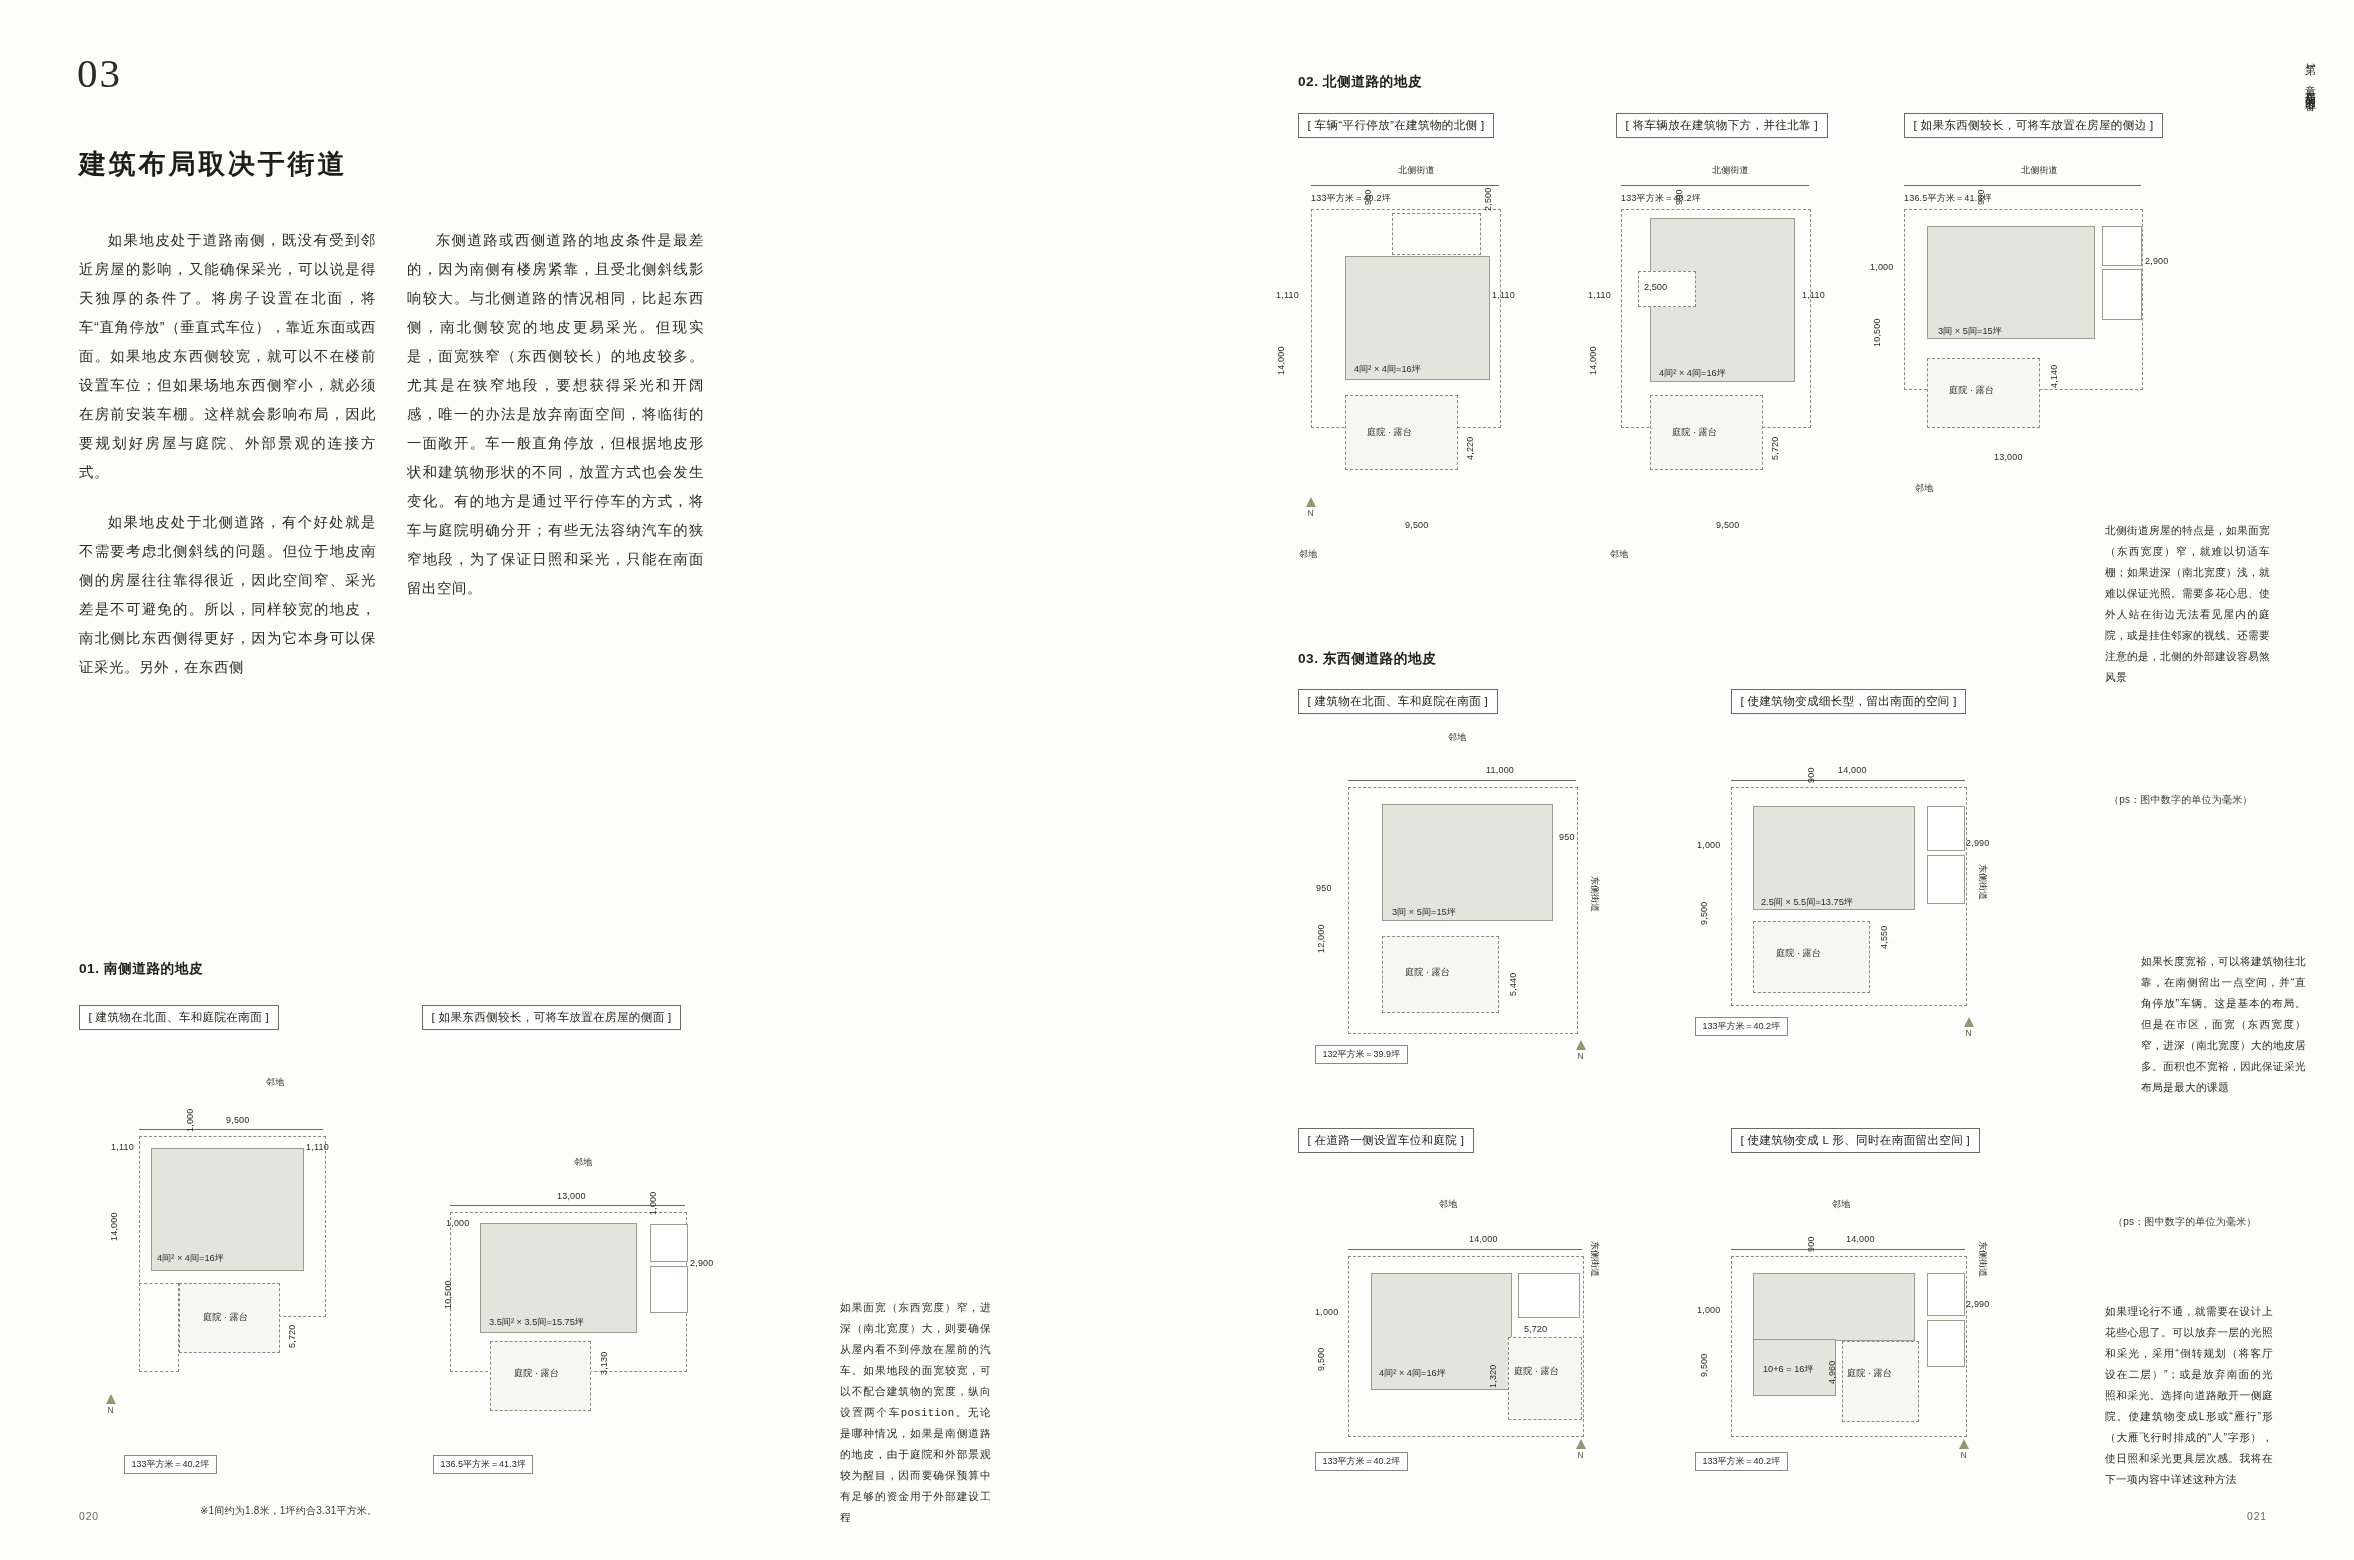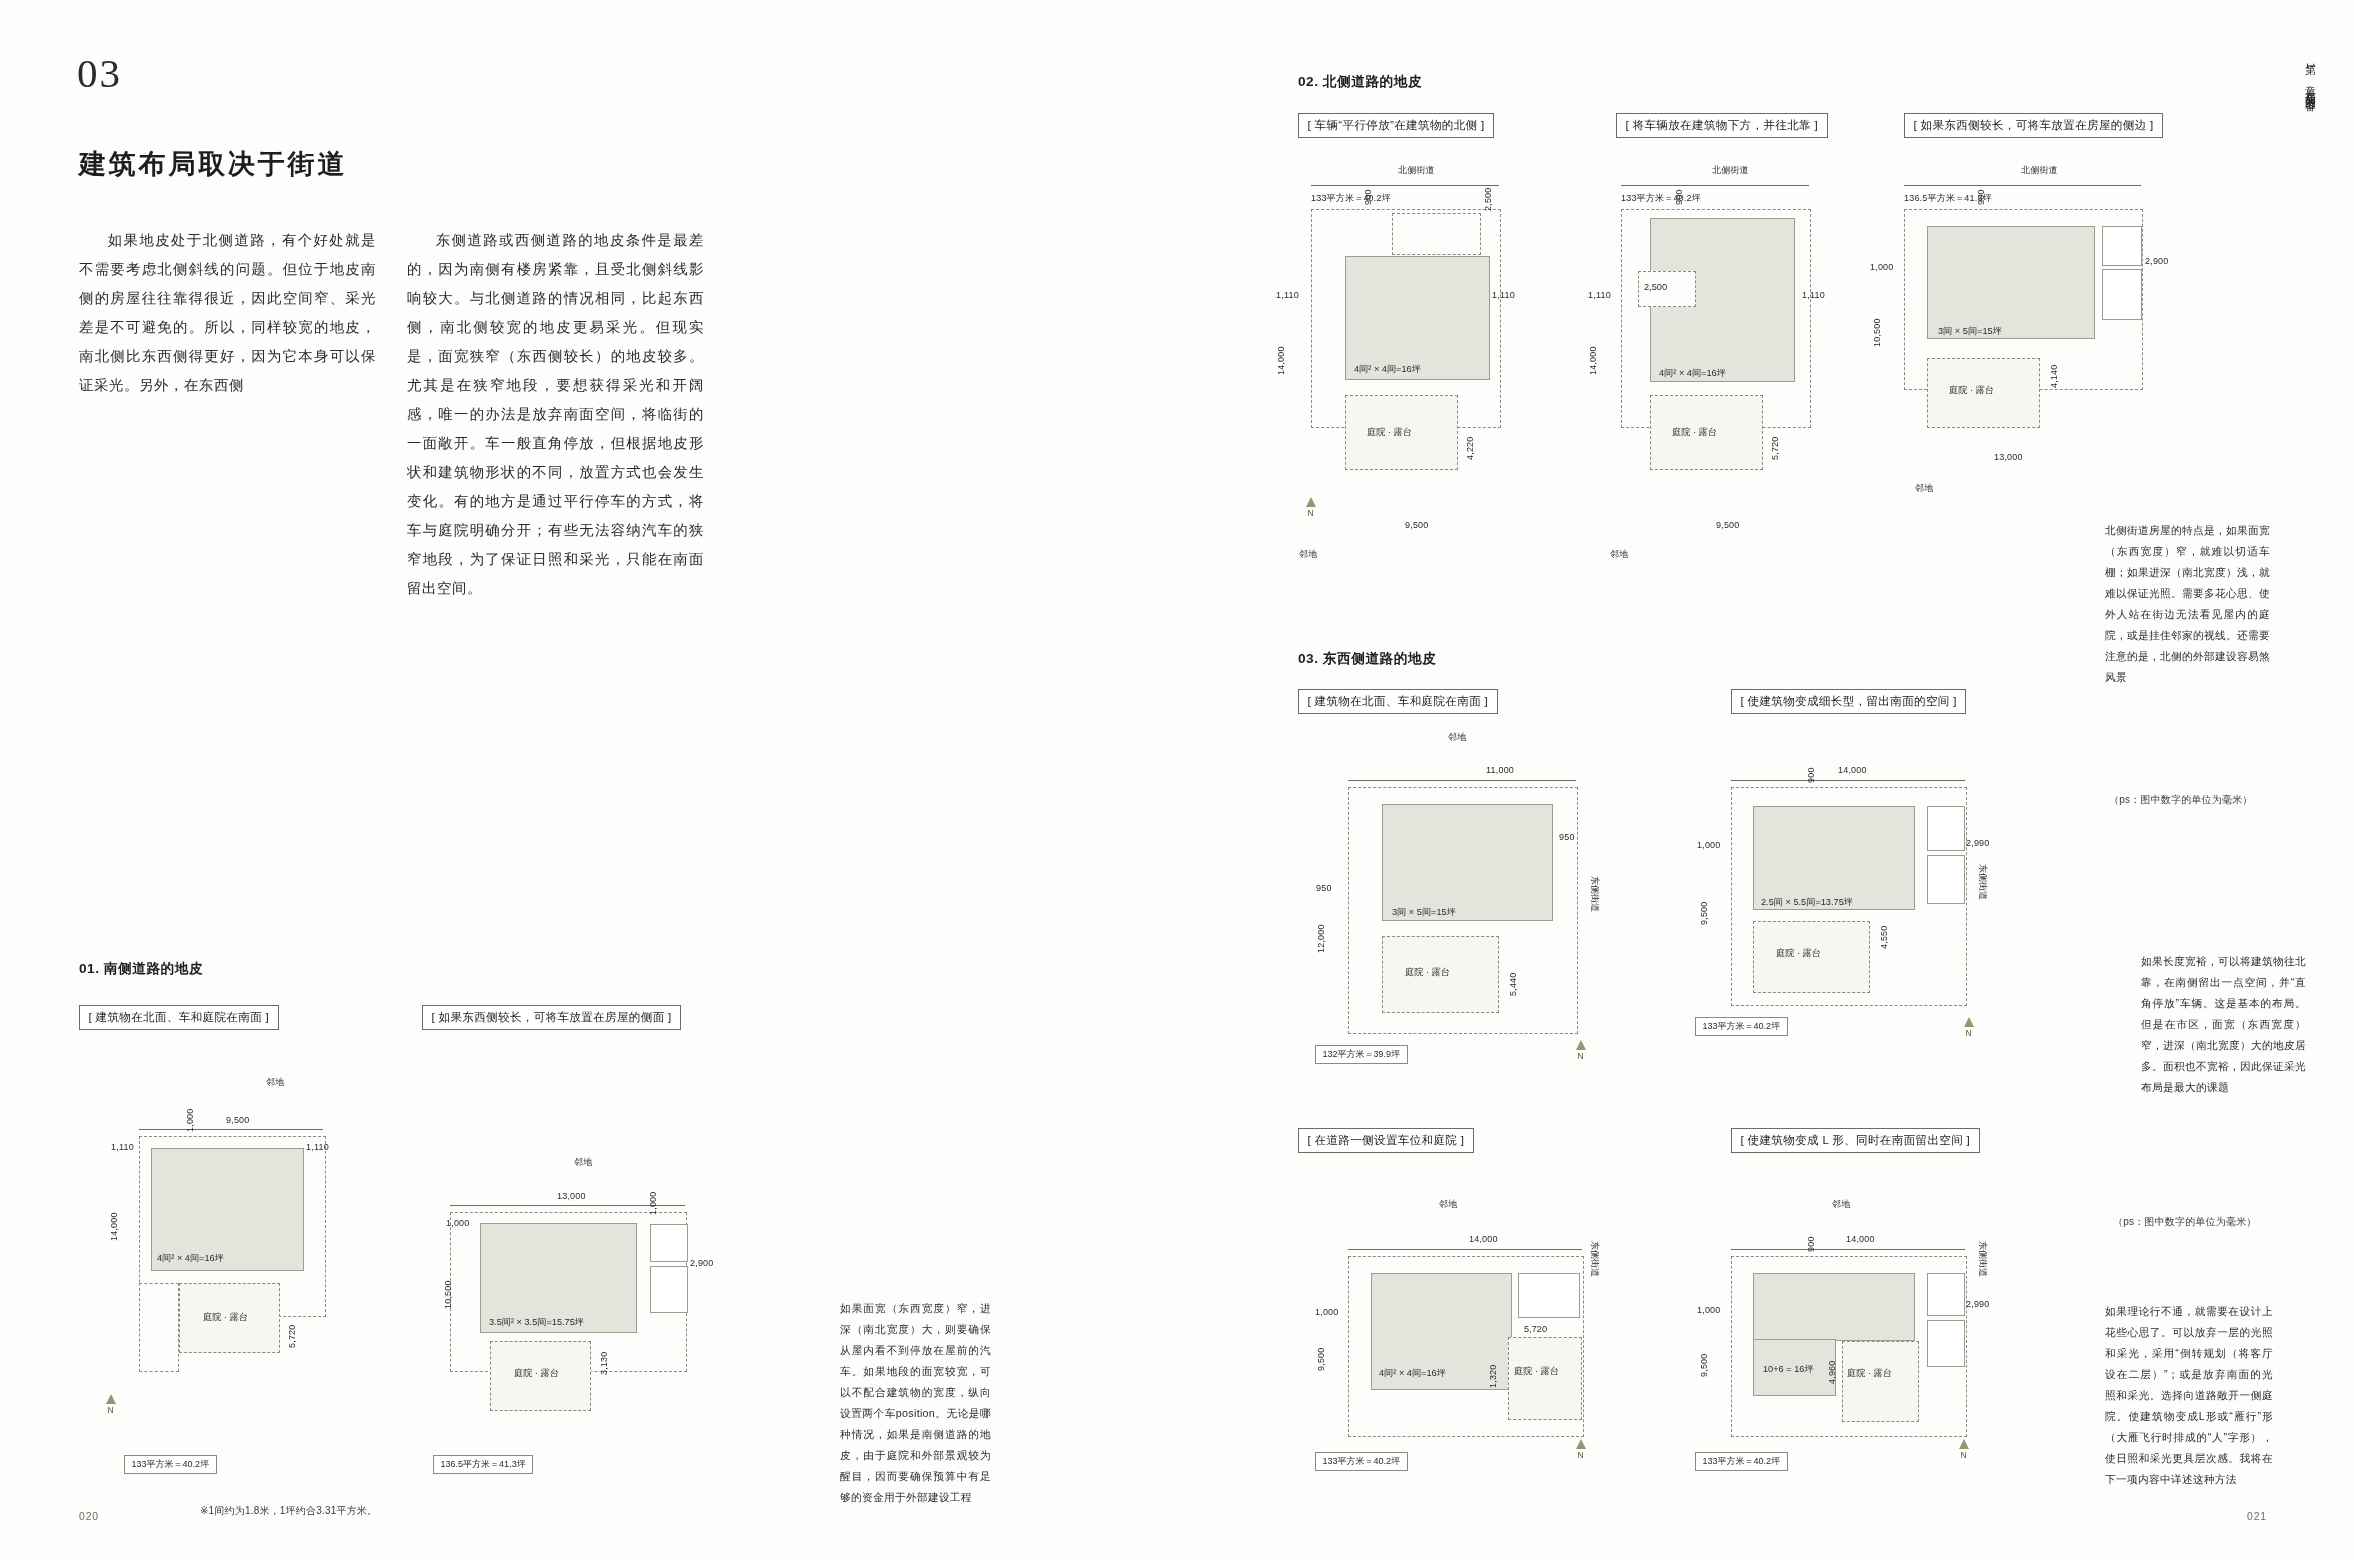--- a/index.html
+++ b/index.html
@@ -92,20 +92,21 @@
 <body>
 
 <div class="page">
 
   <div>
 
     <div class="chapter-num">03</div>
     <div class="chapter-title">建筑布局取决于街道</div>
 
     <div class="body-col" id="col1">
+      <p>如果地皮处于道路南侧，既没有受到邻近房屋的影响，又能确保采光，可以说是得天独厚的条件了。将房子设置在北面，将车“直角停放”（垂直式车位），靠近东面或西面。如果地皮东西侧较宽，就可以不在楼前设置车位；但如果场地东西侧窄小，就必须在房前安装车棚。这样就会影响布局，因此要规划好房屋与庭院、外部景观的连接方式。</p>
       <p>如果地皮处于北侧道路，有个好处就是不需要考虑北侧斜线的问题。但位于地皮南侧的房屋往往靠得很近，因此空间窄、采光差是不可避免的。所以，同样较宽的地皮，南北侧比东西侧得更好，因为它本身可以保证采光。另外，在东西侧</p>
     </div>
     <div class="body-col" id="col2">
       <p>东侧道路或西侧道路的地皮条件是最差的，因为南侧有楼房紧靠，且受北侧斜线影响较大。与北侧道路的情况相同，比起东西侧，南北侧较宽的地皮更易采光。但现实是，面宽狭窄（东西侧较长）的地皮较多。尤其是在狭窄地段，要想获得采光和开阔感，唯一的办法是放弃南面空间，将临街的一面敞开。车一般直角停放，但根据地皮形状和建筑物形状的不同，放置方式也会发生变化。有的地方是通过平行停车的方式，将车与庭院明确分开；有些无法容纳汽车的狭窄地段，为了保证日照和采光，只能在南面留出空间。</p>
     </div>
 
     <div class="sec-head" style="left:79px;top:960px;position:absolute;">01. 南侧道路的地皮</div>
     <div style="position:absolute;left:79px;top:1005px;">
       <span class="sub-head">[ 建筑物在北面、车和庭院在南面 ]</span>
     </div>
@@ -155,21 +156,21 @@
 
       <div class="court" style="left:490px;top:1341px;width:99px;height:68px;"></div>
       <div class="lbl-in" style="left:514px;top:1367px;">庭院 · 露台</div>
       <div class="lbl v" style="left:599px;top:1375px;">3,130</div>
 
       <div class="caption" style="left:433px;top:1455px;">136.5平方米＝41.3坪</div>
     </div>
 
     <div class="tinynote" style="left:200px;top:1504px;">※1间约为1.8米，1坪约合3.31平方米。</div>
 
-    <div class="sidenote" style="left:840px;top:1298px;width:151px;">如果面宽（东西宽度）窄，进深（南北宽度）大，则要确保从屋内看不到停放在屋前的汽车。如果地段的面宽较宽，可以不配合建筑物的宽度，纵向设置两个车position。无论是哪种情况，如果是南侧道路的地皮，由于庭院和外部景观较为醒目，因而要确保预算中有足够的资金用于外部建设工程</div>
+    <div class="sidenote" style="left:840px;top:1298px;width:151px;font-family:Liberation Mono, monospace;">如果面宽（东西宽度）窄，进深（南北宽度）大，则要确保从屋内看不到停放在屋前的汽车。如果地段的面宽较宽，可以不配合建筑物的宽度，纵向设置两个车position。无论是哪种情况，如果是南侧道路的地皮，由于庭院和外部景观较为醒目，因而要确保预算中有足够的资金用于外部建设工程</div>
 
     <div class="folio" style="left:79px;top:1511px;">020</div>
   </div>
 
   <div>
 
     <div class="vtag">第 1 章  布局前的准备</div>
 
     <div class="sec-head" style="position:absolute;left:1298px;top:73px;">02. 北侧道路的地皮</div>
     <div style="position:absolute;left:1298px;top:113px;">

